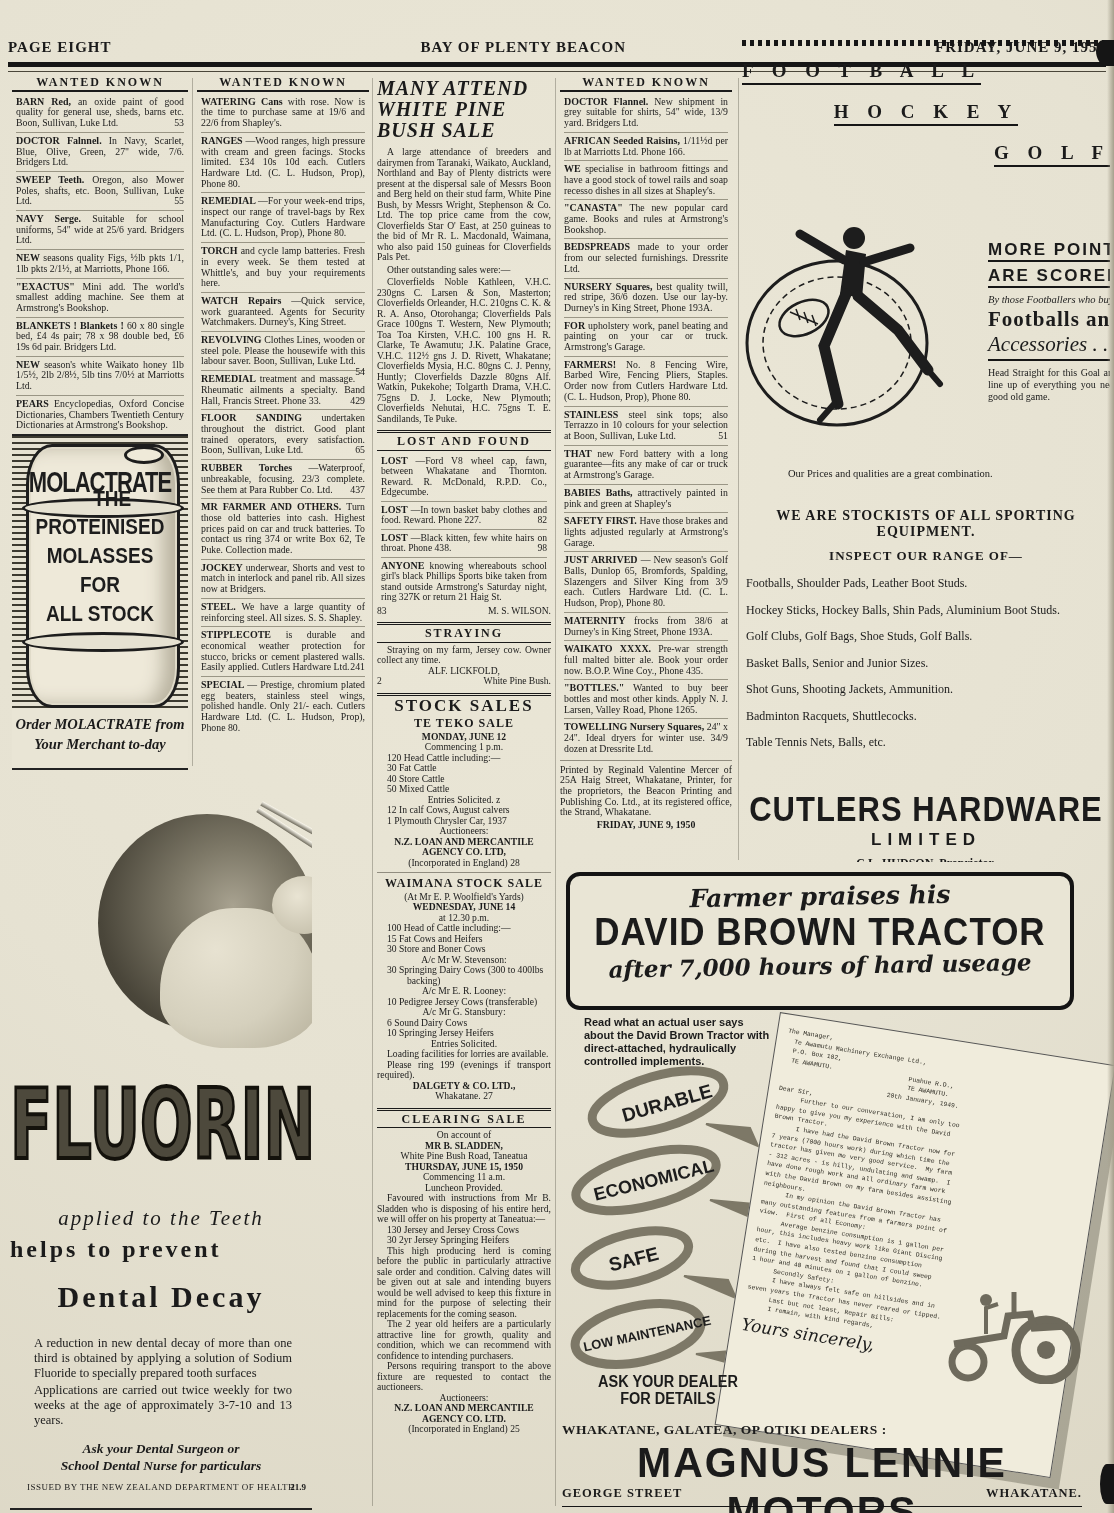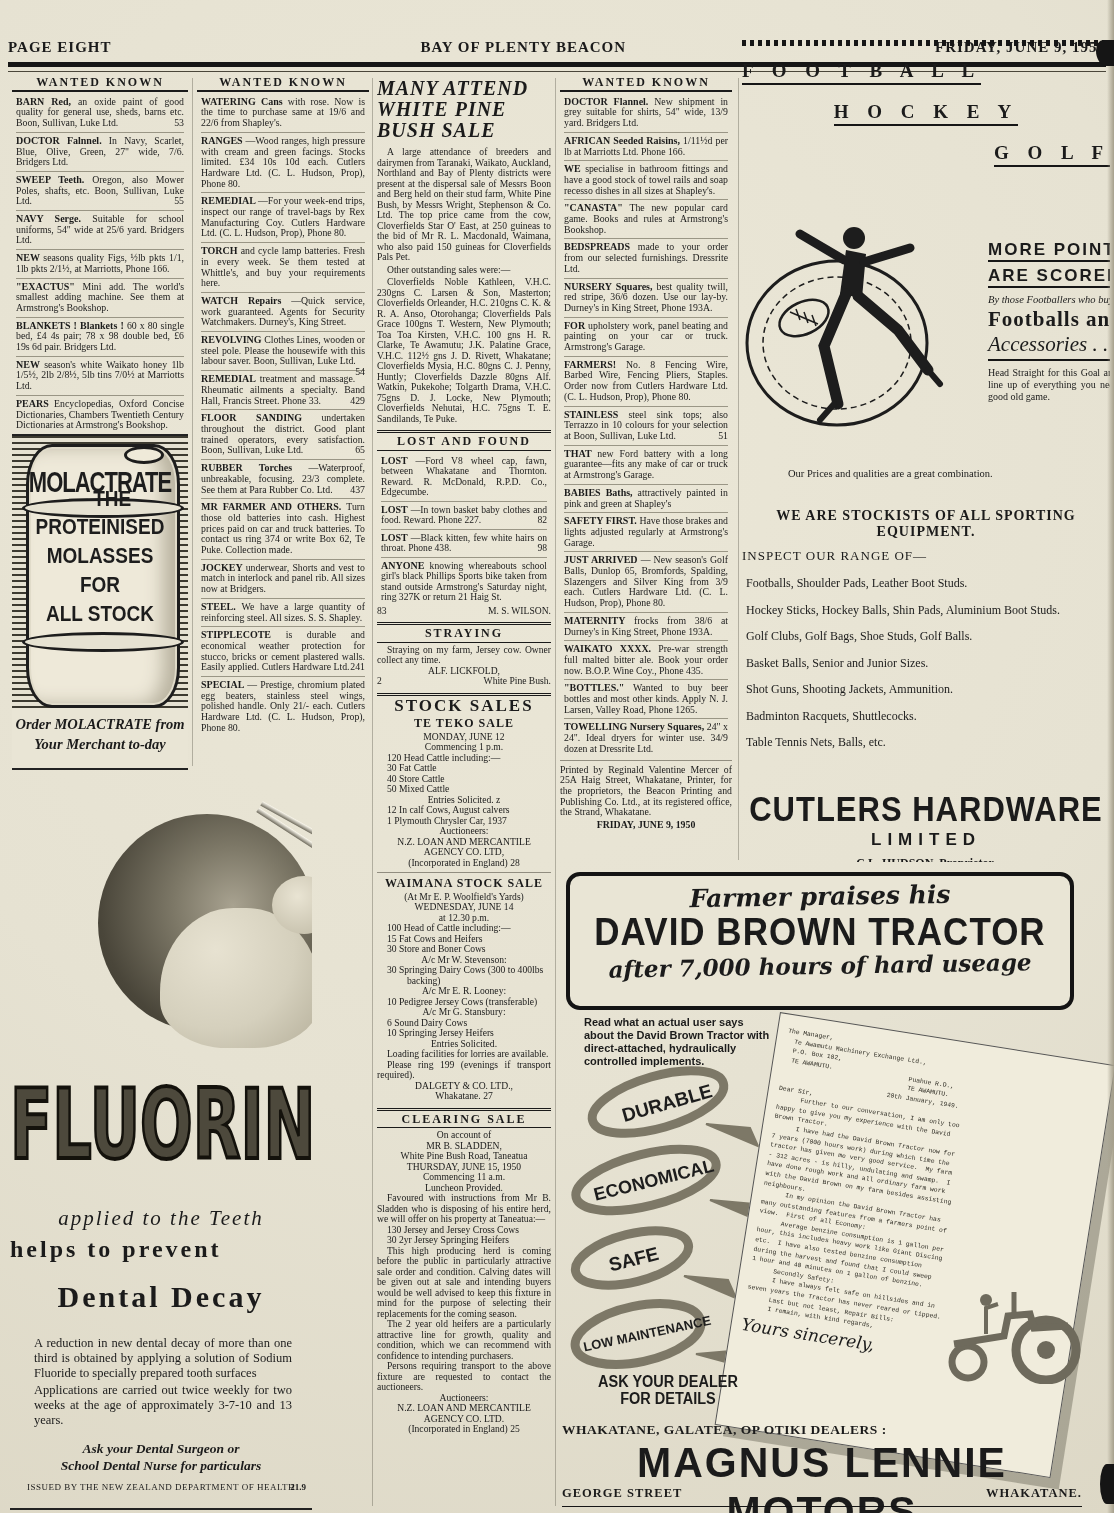--- a/index.html
+++ b/index.html
@@ -54,21 +54,21 @@
   .fluo-issued{position:absolute;left:0;top:714px;width:302px;text-align:center;font-size:9px;letter-spacing:.5px;}
   .fluo-ref{position:absolute;right:6px;top:714px;font-size:9px;font-weight:bold;}
   
   .c3{font-size:9.6px;line-height:10.5px;}
   .art-head{font-weight:bold;font-style:italic;font-size:20px;line-height:21px;letter-spacing:1px;margin:2px 0 6px;}
   .art p{margin:0 0 2px;text-align:justify;text-indent:10px;}
   .sec-head{font-weight:bold;text-align:center;font-size:12px;letter-spacing:2px;border-top:3px double #1a1a1a;border-bottom:1px solid #1a1a1a;padding:3px 0;margin:6px 0 2px;}
   .big-head{font-weight:bold;text-align:center;font-size:17px;letter-spacing:2px;border-top:3px double #1a1a1a;padding:5px 0 2px;margin-top:6px;}
   .ln div{min-height:10px;}
   .c{text-align:center;}
-  .cb{text-align:center;font-weight:normal;}
+  .cb{text-align:center;font-weight:bold;}
   .cb13{text-align:center;font-weight:bold;font-size:12px;letter-spacing:1px;margin:5px 0 3px;}
   .num{padding-left:30px;text-indent:-20px;}
   .p{text-align:justify;text-indent:10px;}
   .lr{display:flex;justify-content:space-between;}
   .rule{border-top:1px solid #45413688;margin:4px 0;}
   
   .imprint{border-top:1px solid #45413688;margin-top:5px;padding-top:4px;text-align:justify;}
   .imprint-date{text-align:center;font-weight:bold;margin-top:2px;}
   
   .sports{left:742px;top:40px;width:368px;height:822px;}
@@ -76,21 +76,21 @@
   .sp-h{font-weight:bold;font-size:19px;letter-spacing:7px;border-bottom:2px solid #161616;display:inline-block;padding-bottom:1px;}
   .kick{position:absolute;left:0;top:168px;width:368px;height:250px;overflow:visible;}
   .kick-txt{position:absolute;left:205px;top:32px;width:163px;margin-left:41px;}
   .more{font-family:"Liberation Sans",sans-serif;font-weight:bold;font-size:17px;letter-spacing:2px;border-bottom:2px solid #161616;display:inline-block;margin-bottom:4px;}
   .by{font-size:10.5px;font-style:italic;margin:2px 0;}
   .fball{font-weight:bold;font-size:21px;letter-spacing:1px;}
   .acc{font-style:italic;font-size:21px;border-bottom:2px solid #161616;display:inline-block;padding-bottom:2px;}
   .hstraight{font-size:10px;line-height:12px;margin-top:6px;text-align:justify;}
   .sp-cap{position:absolute;left:46px;top:428px;width:300px;font-size:10.5px;}
   .stockists{position:absolute;left:0;top:468px;width:368px;text-align:center;font-weight:bold;font-size:14px;letter-spacing:1px;}
-  .inspect{position:absolute;left:0;top:508px;width:368px;font-weight:normal;font-size:13px;letter-spacing:1px;}
+  .inspect{position:absolute;left:0;top:508px;width:368px;text-align:center;font-weight:bold;font-size:13px;letter-spacing:1px;}
   .sp-items{position:absolute;left:4px;top:536px;width:360px;font-size:12px;}
   .sp-items div{margin:0 0 11.5px;}
   .store{position:absolute;left:0;top:752px;width:368px;text-align:center;font-family:"Liberation Sans",sans-serif;font-weight:bold;font-size:31px;letter-spacing:1px;transform:scaleY(1.15);}
   .limited{position:absolute;left:0;top:790px;width:368px;text-align:center;font-family:"Liberation Sans",sans-serif;font-weight:bold;font-size:17px;letter-spacing:6px;}
   .prop{position:absolute;left:0;top:816px;width:368px;text-align:center;font-weight:bold;font-size:12px;}
   
   .db{left:562px;top:866px;width:548px;height:647px;overflow:visible;}
   .db-box{position:absolute;left:4px;top:6px;width:500px;height:130px;border:4px solid #141414;border-radius:14px;text-align:center;background:#e9e5d5;}
   .script{font-style:italic;font-weight:bold;font-family:"DejaVu Serif",serif;}
   .db-s1{font-size:25px;margin-top:6px;transform:rotate(-1deg);}

